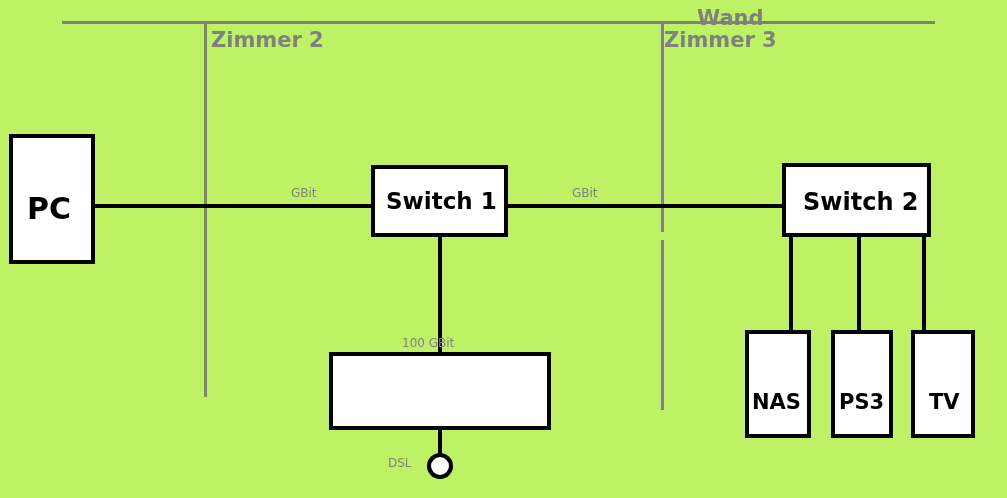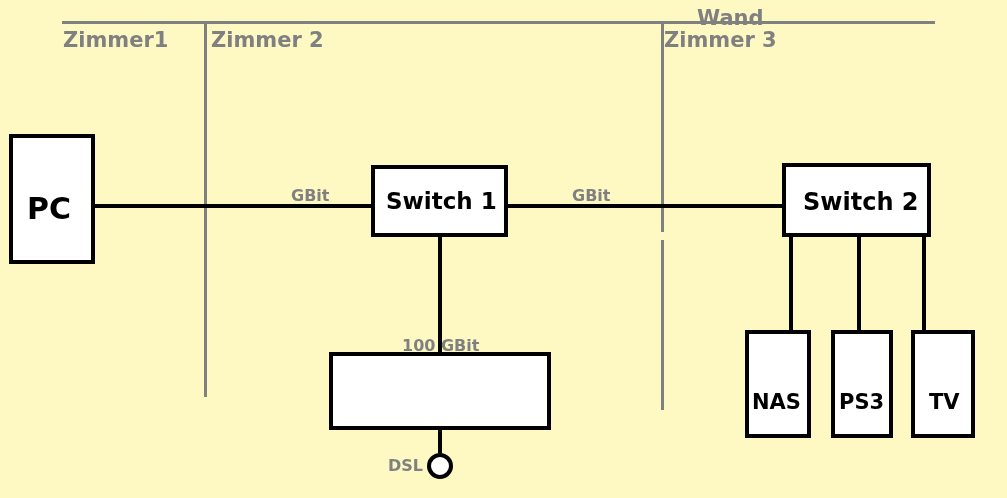--- a/index.html
+++ b/index.html
@@ -8,21 +8,21 @@
     padding: 0;
     background: #ffffff;
   }
   body {
     font-family: "DejaVu Sans", "Liberation Sans", sans-serif;
   }
   #canvas {
     position: relative;
     width: 1007px;
     height: 498px;
-    background: #fef9c3;
+    background: #bef264;
     overflow: hidden;
   }
 
   
   .wall-h {
     position: absolute;
     background: #808080;
   }
   .wall-v {
     position: absolute;
@@ -67,22 +67,22 @@
     position: absolute;
     color: #000000;
     font-weight: bold;
     white-space: nowrap;
   }
 
   
   .speed-label {
     position: absolute;
     color: #808080;
-    font-size: 16px;
-    font-weight: bold;
+    font-size: 12px;
+    font-weight: normal;
     white-space: nowrap;
   }
 
   
   .socket {
     position: absolute;
     border: 4px solid #000000;
     border-radius: 50%;
     background: #ffffff;
     box-sizing: border-box;
@@ -95,21 +95,20 @@
 
   <div class="wall-h" style="left:62px; top:21px; width:873px; height:3px;"></div>
 
   <div class="wand-label" style="left:697px; top:6px;">Wand</div>
 
   <div class="wall-v" style="left:204px; top:22px; width:3px; height:375px;"></div>
 
   <div class="wall-v" style="left:661px; top:22px; width:3px; height:210px;"></div>
   <div class="wall-v" style="left:661px; top:240px; width:3px; height:170px;"></div>
 
-  <div class="room-label" style="left:63px; top:28px;">Zimmer1</div>
 
   <div class="room-label" style="left:211px; top:28px;">Zimmer 2</div>
 
   <div class="room-label" style="left:664px; top:28px;">Zimmer 3</div>
 
   <div class="link-h" style="left:95px; top:204px; width:280px;"></div>
 
   <div class="link-h" style="left:504px; top:204px; width:282px;"></div>
 
   <div class="link-v" style="left:438px; top:234px; width:4px; height:120px;"></div>

